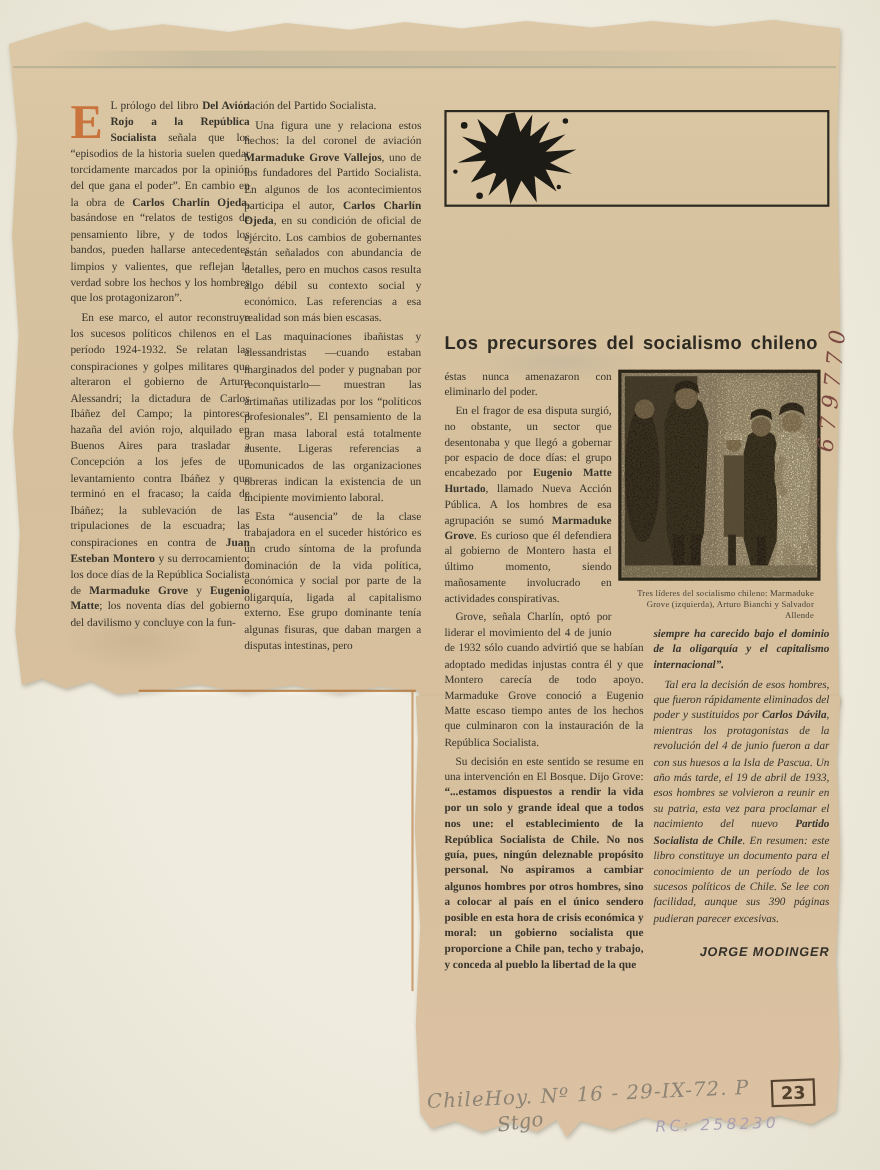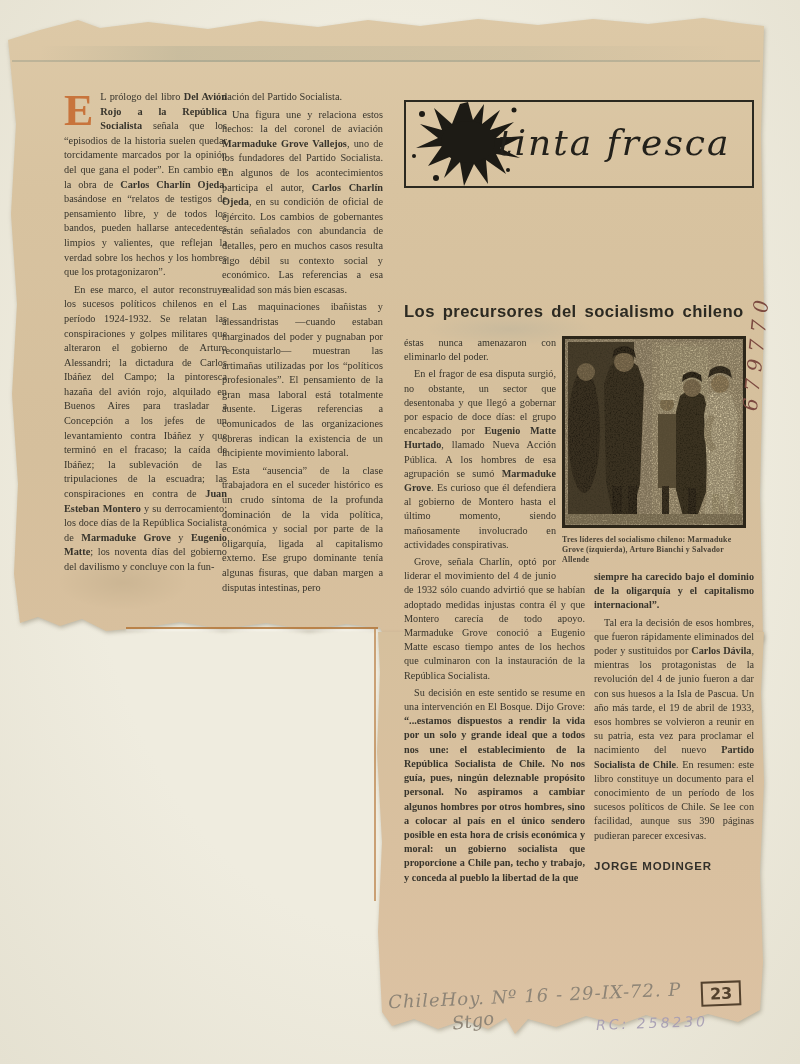--- a/index.html
+++ b/index.html
@@ -27,32 +27,32 @@
   .masthead-title{position:absolute;left:92px;top:20px;font-family:"DejaVu Serif",serif;font-style:italic;font-size:36px;letter-spacing:2px;color:var(--c-masthead_ink,#23211b);}
 
   .headline{position:absolute;left:402px;top:192px;width:362px;z-index:3;}
   .hl{font-family:"Liberation Sans",sans-serif;font-weight:700;font-size:42px;line-height:51px;color:var(--c-headline,#cf7a33);transform:scaleX(.83);transform-origin:left;white-space:nowrap;word-spacing:5px;letter-spacing:.5px;text-shadow:.4px 0 0 var(--c-headline,#cf7a33);}
   .kicker{position:absolute;left:404px;top:302px;width:356px;z-index:3;font-family:"Liberation Sans",sans-serif;font-weight:700;font-size:17px;color:#2c2a22;letter-spacing:.4px;word-spacing:3px;transform:scaleX(.98);transform-origin:left;white-space:nowrap;}
 
   .col{position:absolute;z-index:3;color:var(--c-ink,#37342c);font-size:10.3px;line-height:14.6px;text-align:justify;}
   #col1{left:64px;top:90px;width:163px;}
   #col2{left:222px;top:90px;width:161px;}
   #col3{left:404px;top:336px;width:181px;font-size:10.2px;line-height:14.2px;}
-  #col4{left:594px;top:570px;width:160px;font-size:10.2px;line-height:14.2px;}
+  #col4{left:594px;top:570px;width:160px;font-size:10.2px;line-height:14.2px;font-style:italic;}
   .spacer{float:right;width:29px;height:234px;}
   .np-p{margin:0 0 3px 0;}
   .np-p.indent{text-indent:10px;}
   .bseg{font-weight:bold;}
   .dropcap{float:left;font-size:44px;line-height:36px;font-weight:bold;color:var(--c-dropcap,#c8743c);margin:3px 7px 0 0;}
-  .byline{font-family:"Liberation Sans",sans-serif;font-weight:700;font-size:11.5px;letter-spacing:.8px;text-align:left;margin:16px 0 12px 0;color:#33302a;}
+  .byline{font-family:"Liberation Sans",sans-serif;font-weight:700;font-size:11.5px;letter-spacing:.8px;text-align:right;margin:16px 0 12px 0;color:#33302a;}
   .footnote{font-weight:bold;font-size:9.9px;line-height:13.6px;text-align:justify;}
 
   .photo-block{position:absolute;left:562px;top:336px;width:184px;z-index:3;}
   .photo{display:block;}
-  .photo-caption{margin-top:7px;font-size:7.9px;font-weight:bold;line-height:10px;color:#474136;letter-spacing:.2px;width:178px;}
+  .photo-caption{margin-top:7px;font-size:7.9px;font-weight:normal;line-height:10px;color:#474136;letter-spacing:.2px;width:178px;text-align:right;}
 
   .hand{position:absolute;z-index:4;font-family:"DejaVu Serif",serif;font-style:italic;color:var(--c-handwriting,#8d8476);}
   .ref{left:388px;top:984px;width:330px;font-size:18px;letter-spacing:1px;transform:rotate(-2.5deg);white-space:nowrap;}
   .stgo{left:452px;top:1010px;font-size:18px;transform:rotate(-8deg);}
   .stamp23{position:absolute;left:701px;top:981px;z-index:4;padding:1px 7px;border:2.5px solid #53412d;color:#53412d;font-family:"DejaVu Sans",sans-serif;font-weight:700;font-size:16px;transform:rotate(-2deg);}
   .rcstamp{position:absolute;left:596px;top:1015px;z-index:4;font-family:"DejaVu Sans",sans-serif;font-size:14px;font-style:italic;letter-spacing:3px;color:var(--c-stamp,#a59cb3);transform:rotate(-2deg);opacity:.9;}
   .vertnum{position:absolute;left:676px;top:340px;width:160px;z-index:4;text-align:center;font-family:"DejaVu Serif",serif;font-style:italic;font-size:20px;letter-spacing:7px;color:var(--c-vertical_ink,#7c4a40);transform:rotate(-84deg);}
 </style>
 </head>
 <body>
@@ -76,21 +76,20 @@
   <div class="masthead">
     <svg class="splat" width="120" height="88" viewBox="0 0 120 88">
       <polygon fill="#1d1b15" points="58,2 63,20 74,4 72,24 90,10 80,30 104,22 86,38 114,36 90,48 110,58 86,54 96,74 76,60 78,84 64,64 54,86 50,62 34,78 42,56 18,66 32,46 6,48 28,38 10,24 32,30 24,8 42,24 50,4"></polygon>
       <ellipse cx="58" cy="42" rx="27" ry="21" fill="#1d1b15"></ellipse>
       <circle cx="12" cy="14" r="3" fill="#1d1b15"></circle>
       <circle cx="104" cy="10" r="2.5" fill="#1d1b15"></circle>
       <circle cx="26" cy="78" r="3" fill="#1d1b15"></circle>
       <circle cx="98" cy="70" r="2" fill="#1d1b15"></circle>
       <circle cx="4" cy="56" r="2" fill="#1d1b15"></circle>
     </svg>
-    <div class="masthead-title">tinta fresca</div>
   </div>
 
 
   <div class="kicker">Los precursores del socialismo chileno</div>
 
   <div id="col1" class="col">
       <p class="np-p"><span class="dropcap">E</span><span>L prólogo del libro </span><span class="bseg">Del Avión Rojo a la República Socialista</span><span> señala que los “episodios de la historia suelen quedar torcidamente marcados por la opinión del que gana el poder”. En cambio en la obra de </span><span class="bseg">Carlos Charlín Ojeda</span><span>, basándose en “relatos de testigos de pensamiento libre, y de todos los bandos, pueden hallarse antecedentes limpios y valientes, que reflejan la verdad sobre los hechos y los hombres que los protagonizaron”.</span></p>
       <p class="np-p indent"><span>En ese marco, el autor reconstruye los sucesos políticos chilenos en el período 1924-1932. Se relatan las conspiraciones y golpes militares que alteraron el gobierno de Arturo Alessandri; la dictadura de Carlos Ibáñez del Campo; la pintoresca hazaña del avión rojo, alquilado en Buenos Aires para trasladar a Concepción a los jefes de un levantamiento contra Ibáñez y que terminó en el fracaso; la caída de Ibáñez; la sublevación de las tripulaciones de la escuadra; las conspiraciones en contra de </span><span class="bseg">Juan Esteban Montero</span><span> y su derrocamiento; los doce días de la República Socialista de </span><span class="bseg">Marmaduke Grove</span><span> y </span><span class="bseg">Eugenio Matte</span><span>; los noventa días del gobierno del davilismo y concluye con la fun-</span></p>
     </div>
   <div id="col2" class="col">

